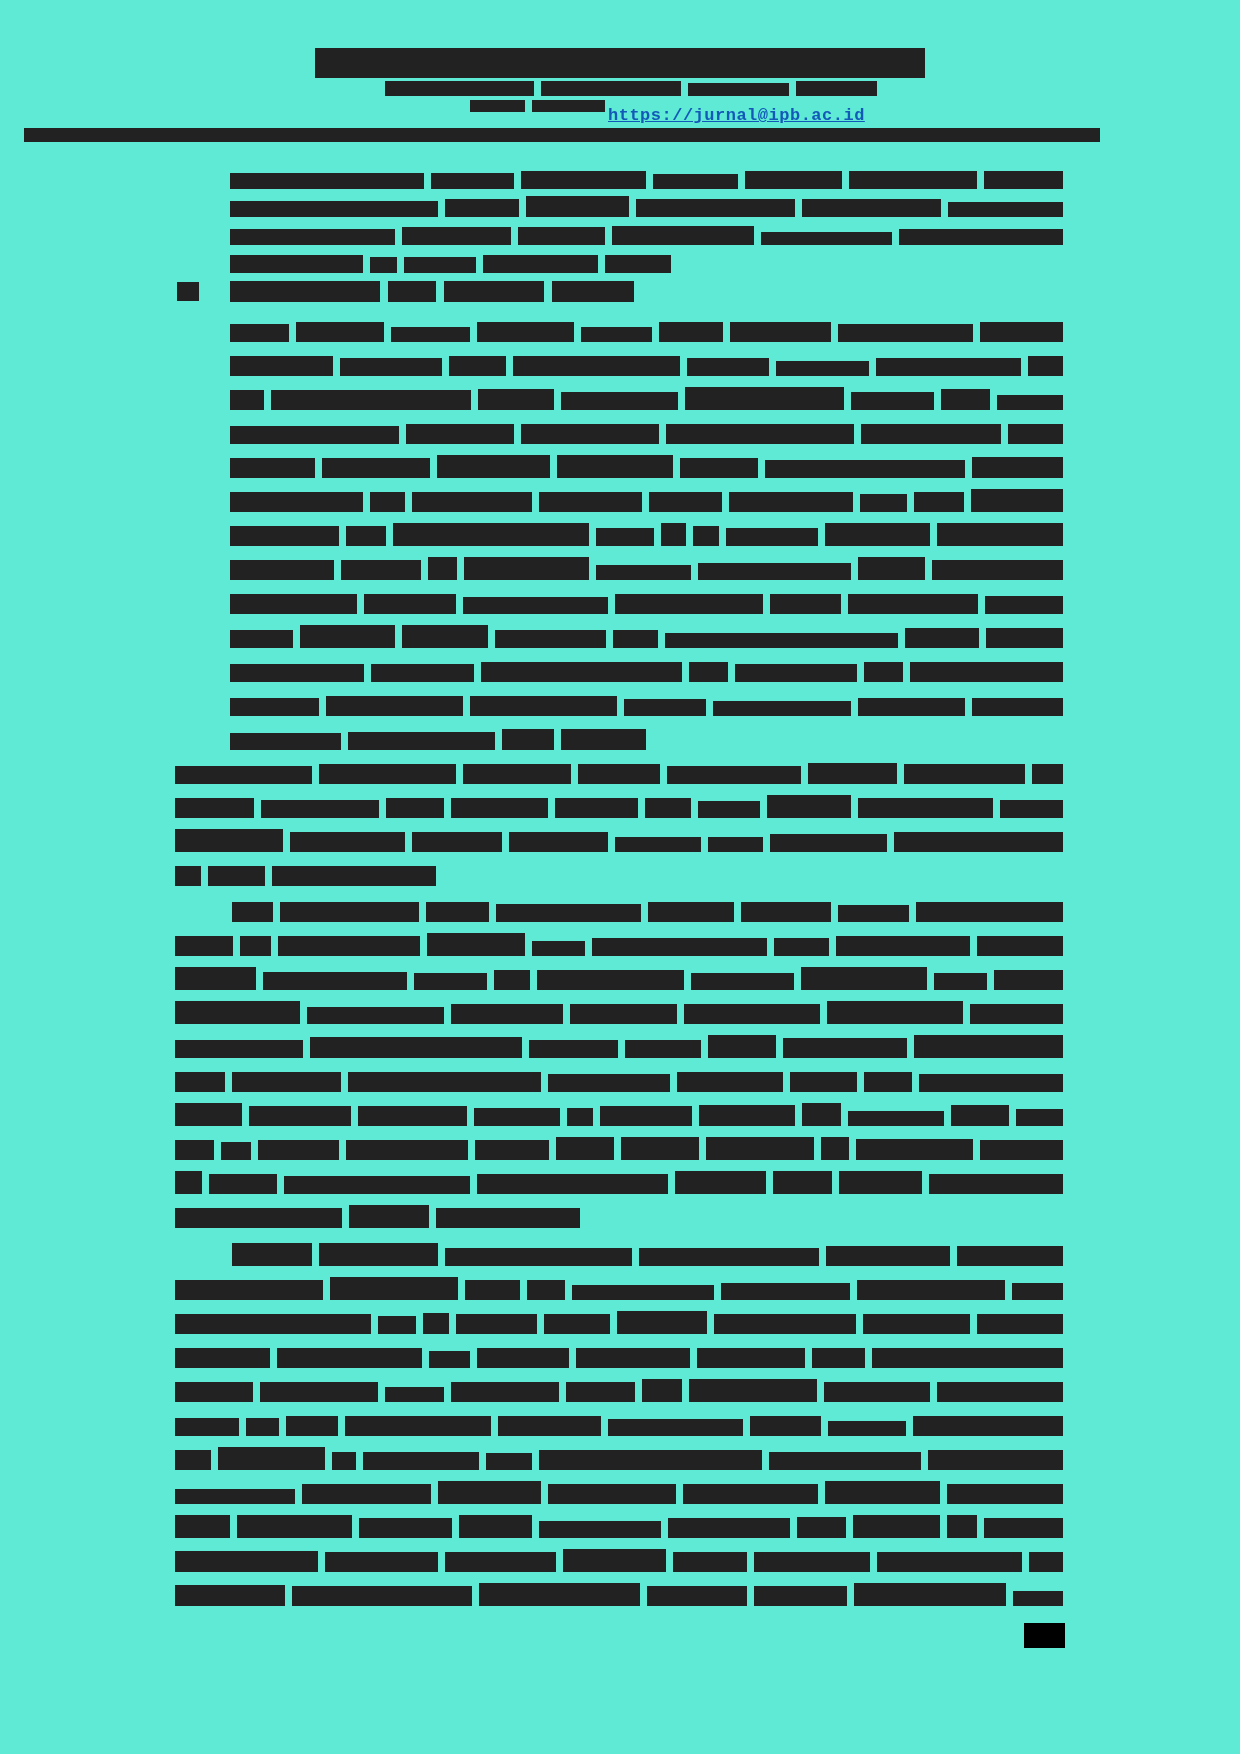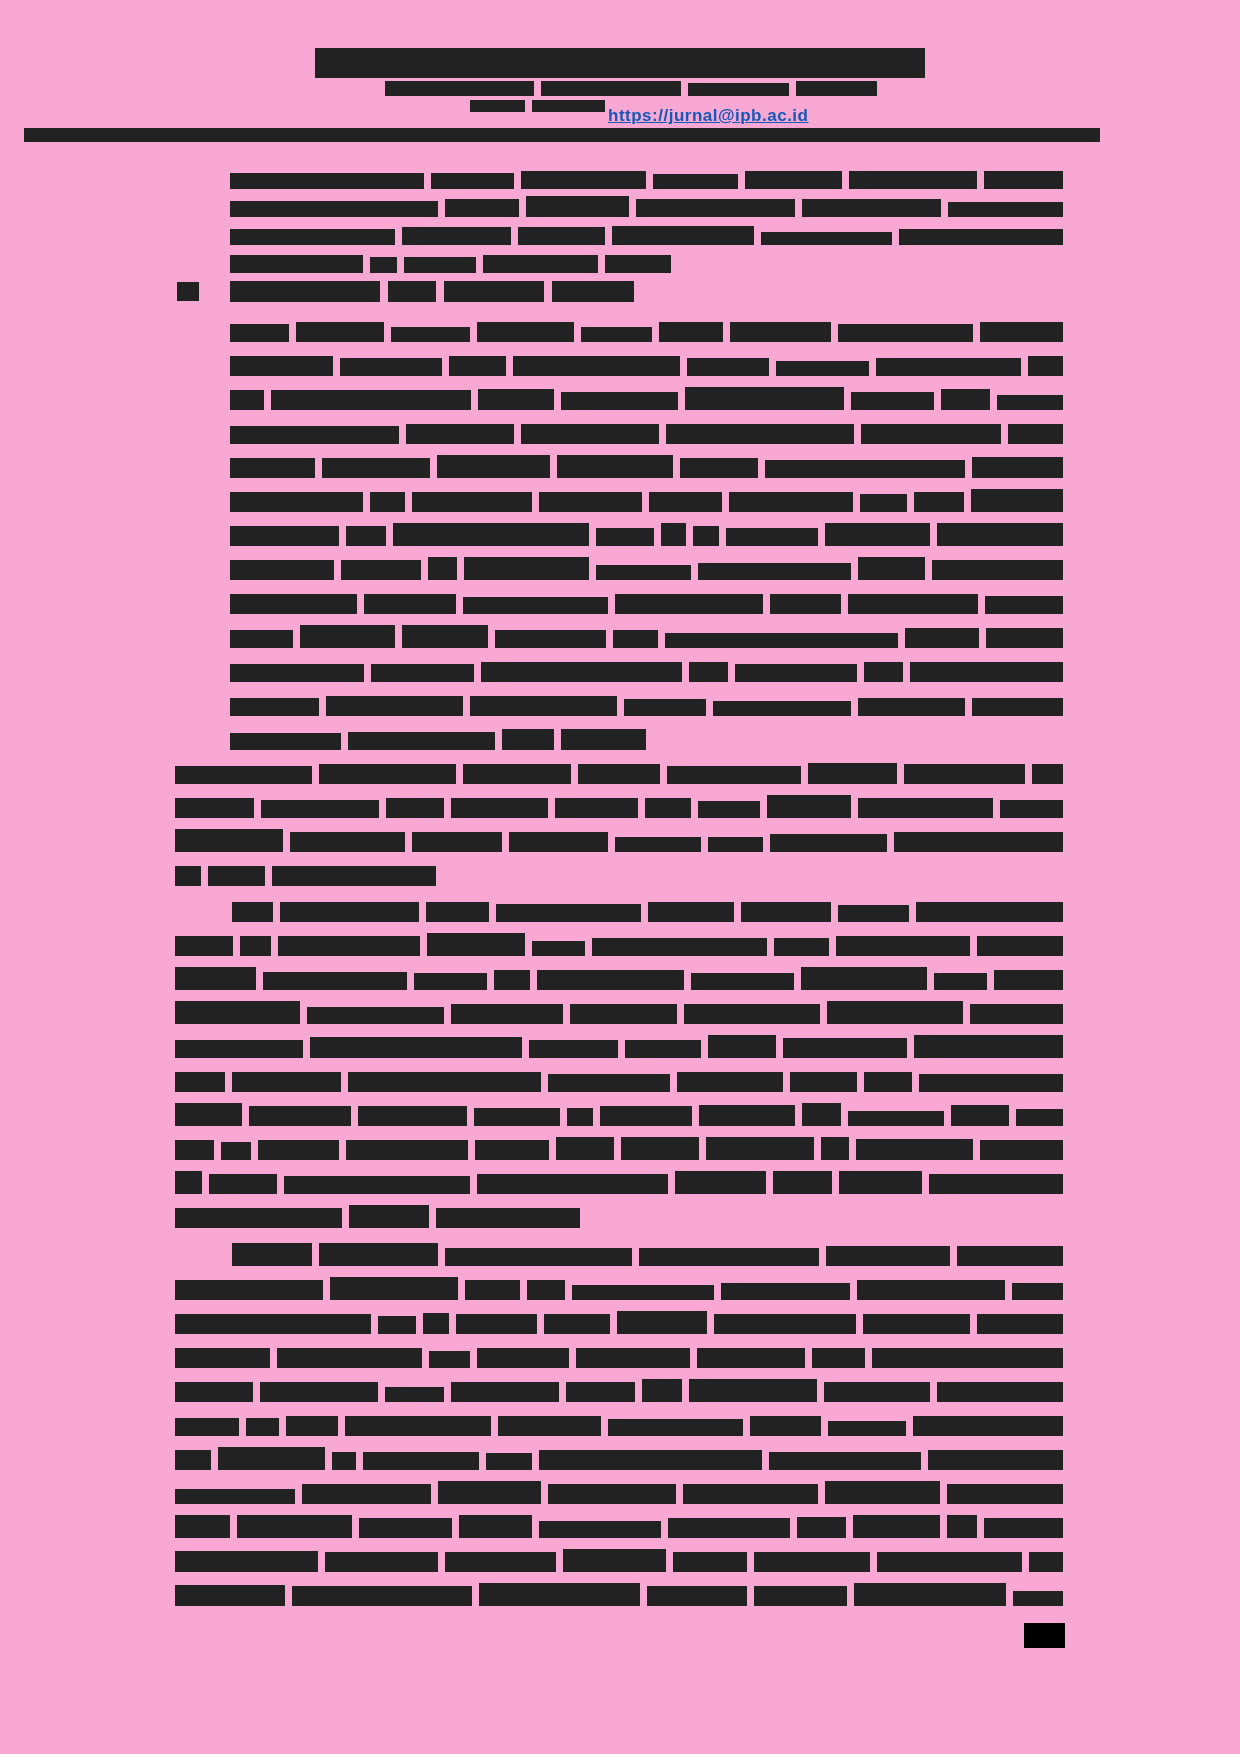--- a/index.html
+++ b/index.html
@@ -1,22 +1,22 @@
 <!DOCTYPE html>
 <html><head>
 <meta charset="utf-8">
 <style>
   html,body{margin:0;padding:0;background:#e8e8e8;}
   #page{
     position:relative;
     width:1240px;height:1754px;
     margin:0 auto;
-    background:#f9a8d4;
+    background:#5eead4;
     overflow:hidden;
-    font-family:Liberation Sans, sans-serif;
+    font-family:Liberation Mono, monospace;
   }
   .bar{position:absolute;background:var(--ink,#222);}
   .line{
     position:absolute;
     display:flex;
     align-items:flex-end;
     justify-content:space-between;
     overflow:hidden;
   }
   .line.ragged{justify-content:flex-start;}

